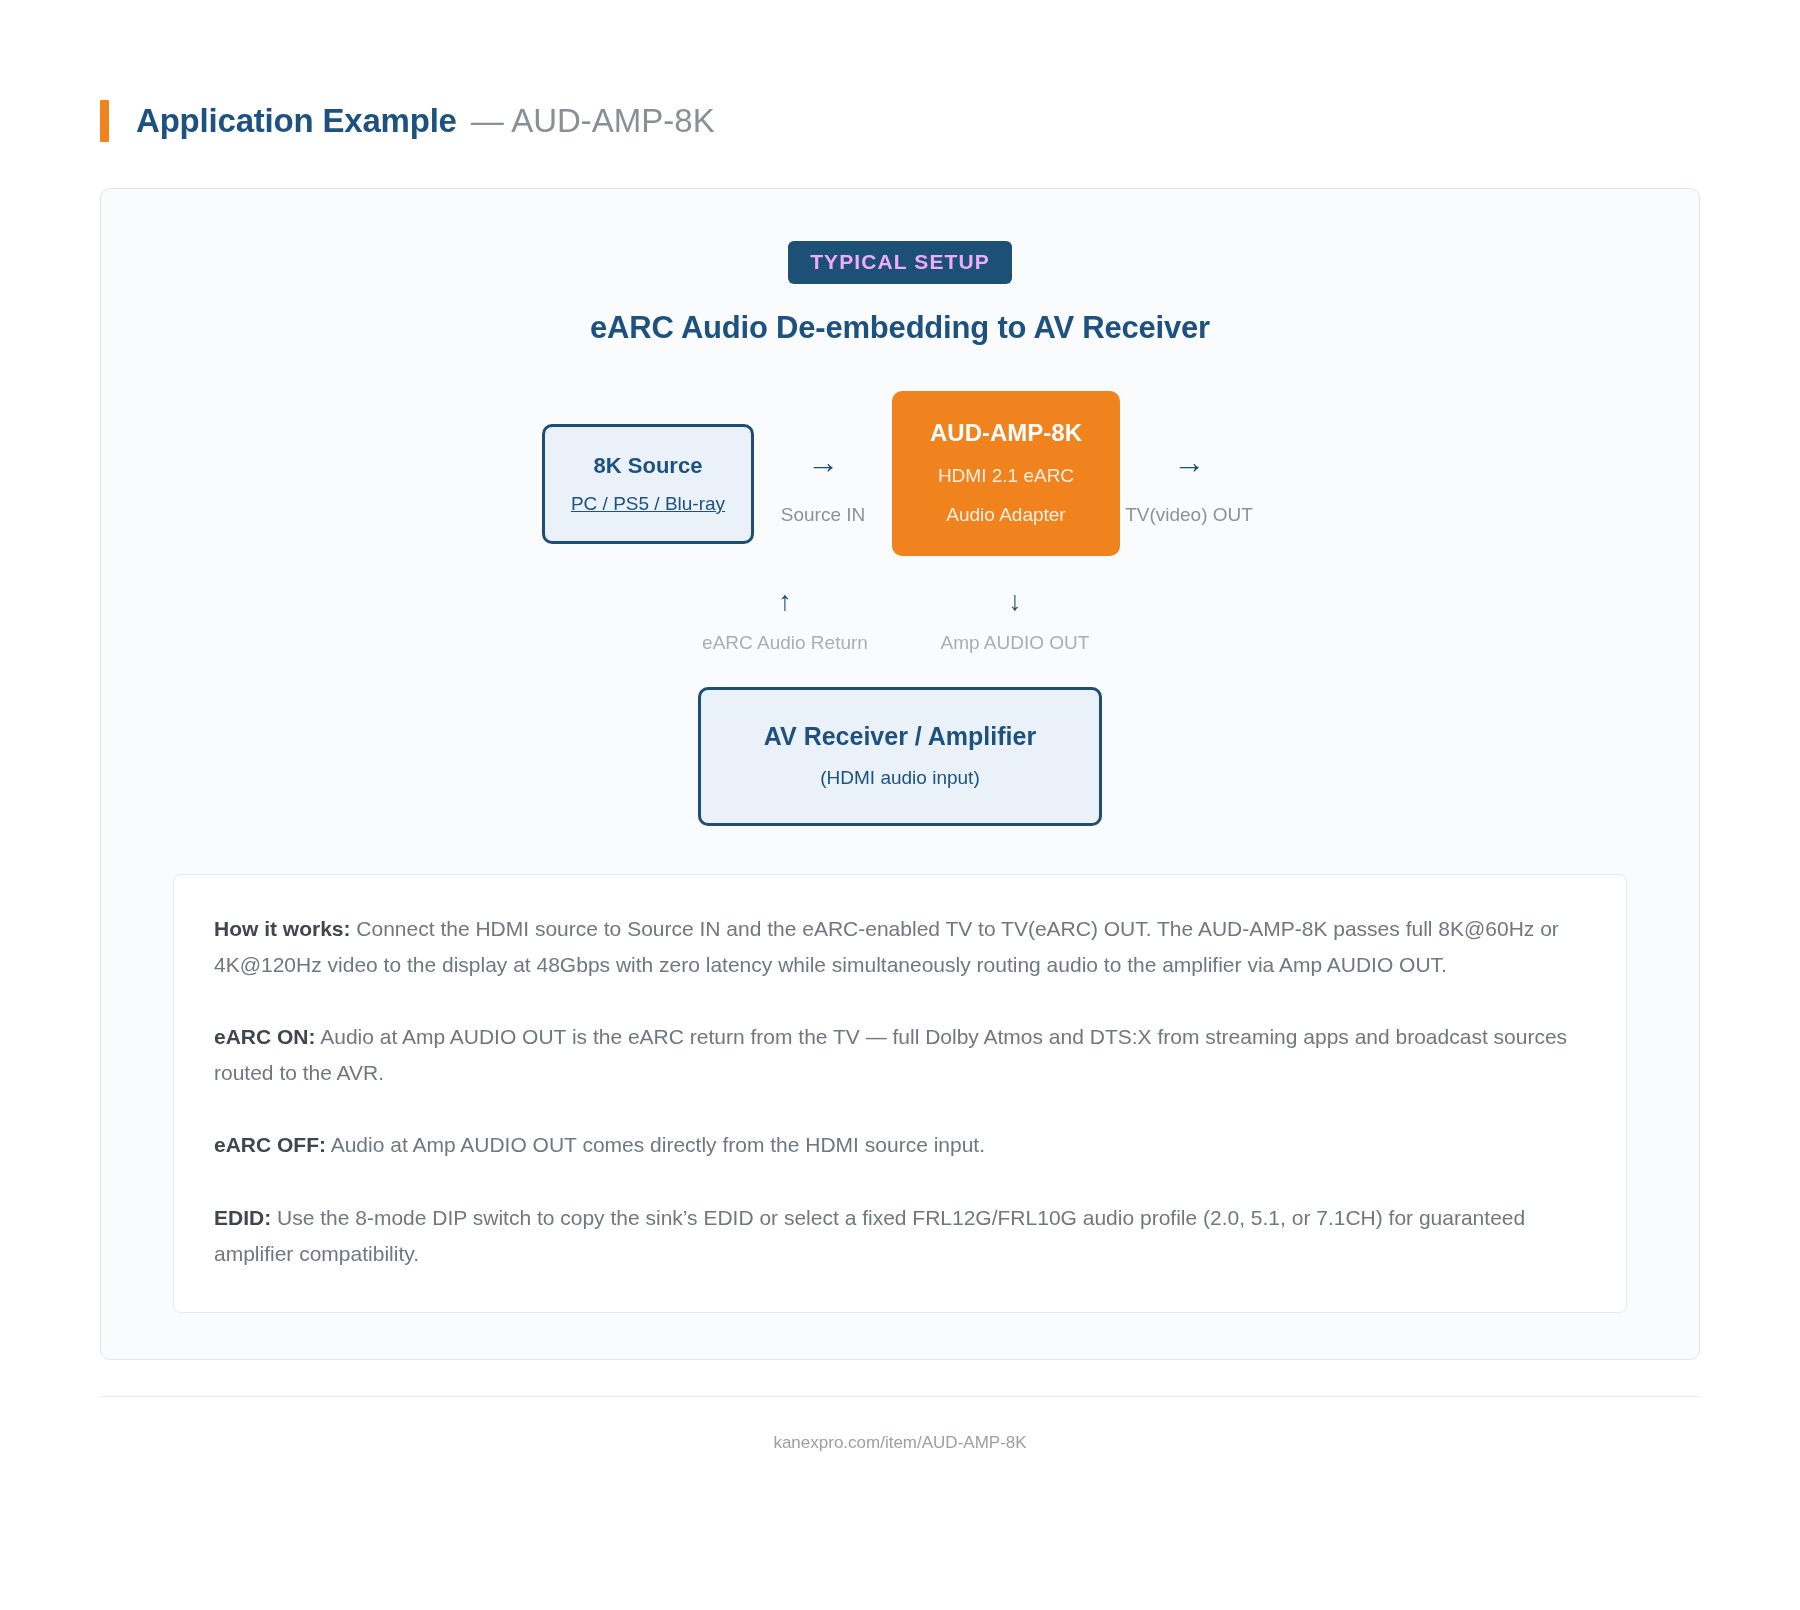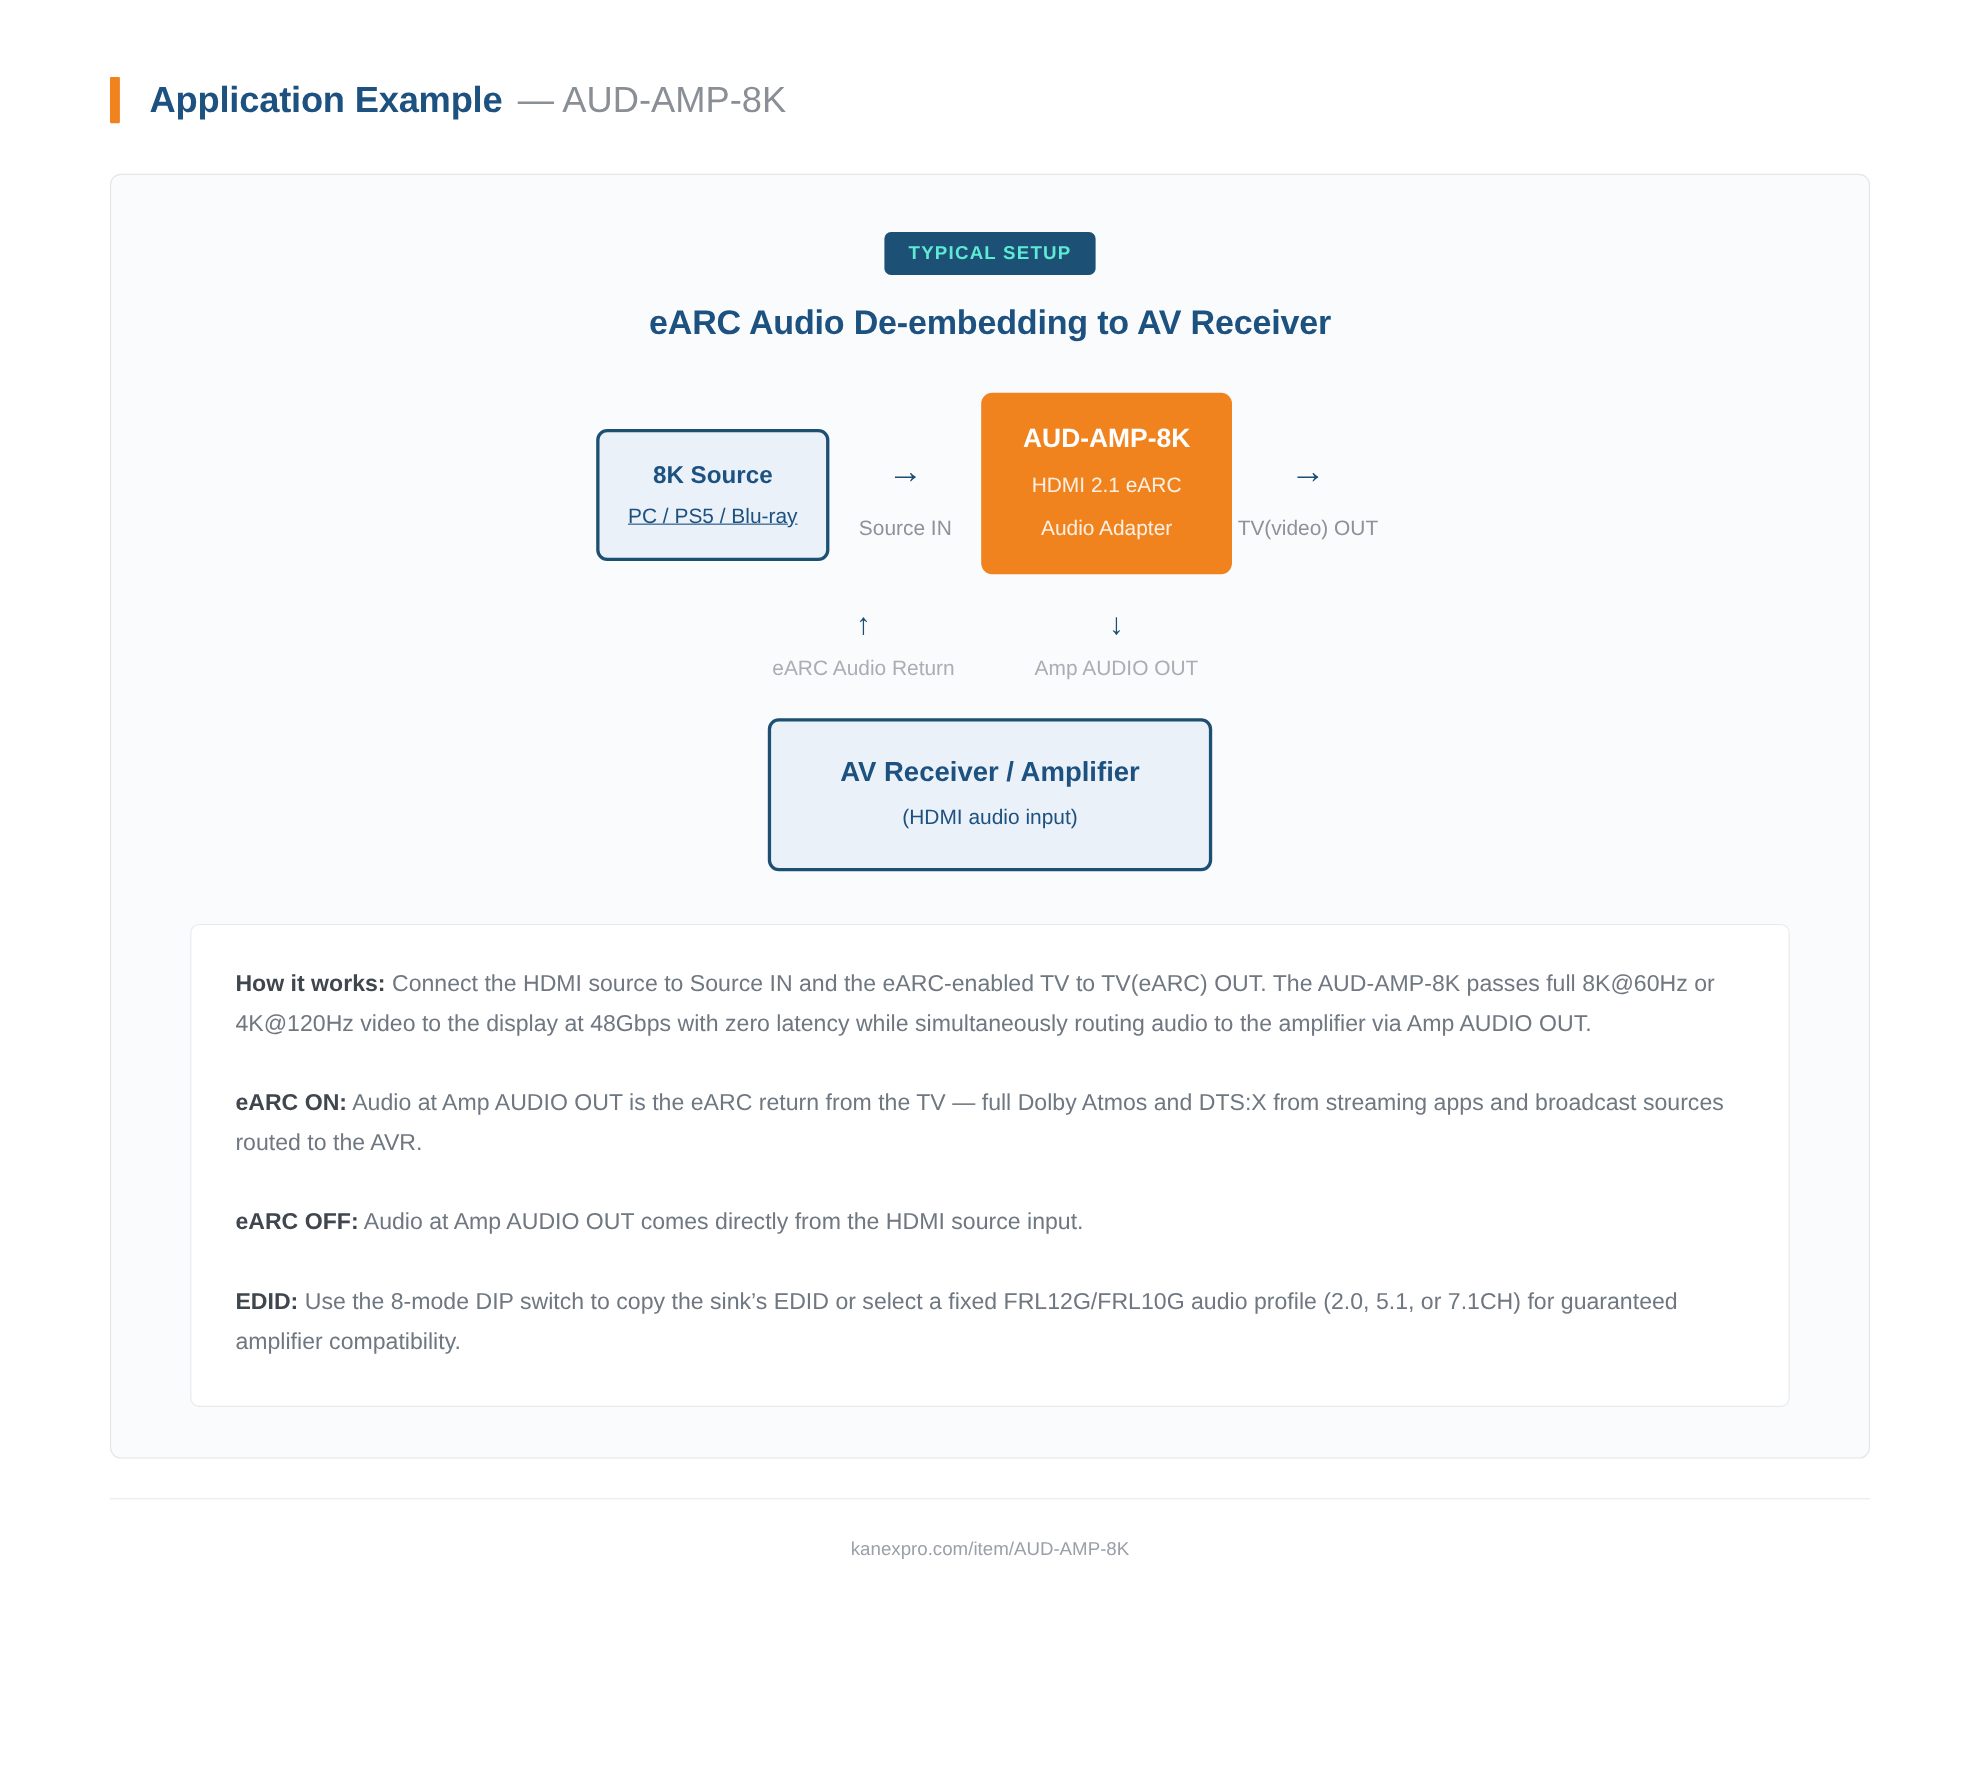--- a/index.html
+++ b/index.html
@@ -7,20 +7,21 @@
     margin: 0; padding: 0;
     width: 1800px; height: 1610px;
     background: #ffffff;
     font-family: "Liberation Sans", sans-serif;
     -webkit-font-smoothing: antialiased;
   }
   .page {
     width: 1800px; height: 1310px;
     position: relative;
     background: #ffffff;
+    margin-top: 30px;
   }
 
   
   .header {
     display: flex;
     align-items: center;
     padding: 70px 0 0 100px;
   }
   .accent-bar {
     width: 9px;
@@ -51,22 +52,22 @@
     border: 1px solid #e2e6ea;
     border-radius: 10px;
     background: #fafbfd;
     padding: 52px 72px 46px 72px;
   }
 
   .badge-row { text-align: center; }
   .badge {
     display: inline-block;
     background: #1d5075;
-    color: #5eead4;
-    font-size: 17px;
+    color: #f0abfc;
+    font-size: 21px;
     font-weight: bold;
     letter-spacing: 1.1px;
     padding: 9px 22px 10px 22px;
     border-radius: 6px;
   }
 
   .diagram-title {
     text-align: center;
     font-size: 31px;
     font-weight: bold;

